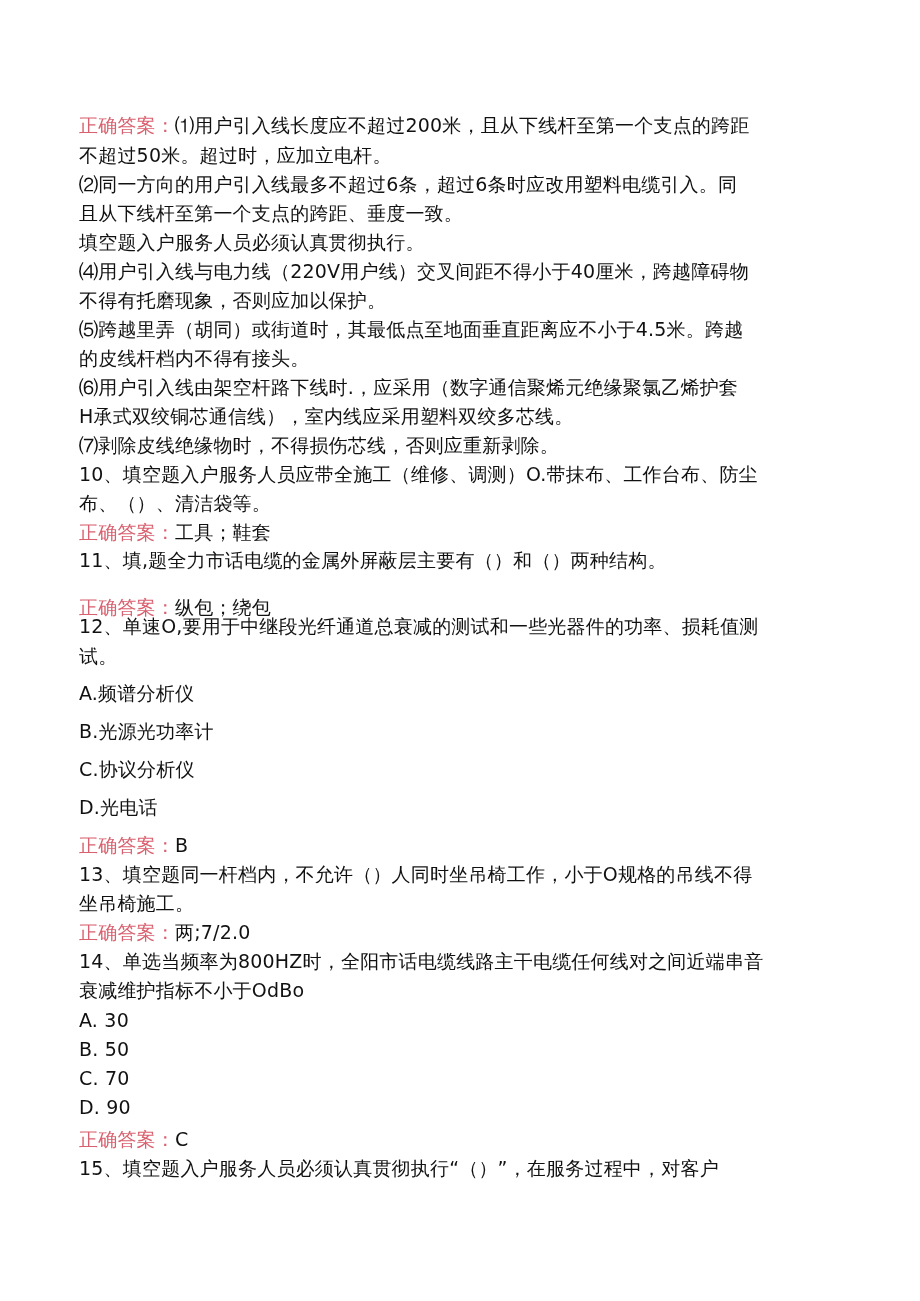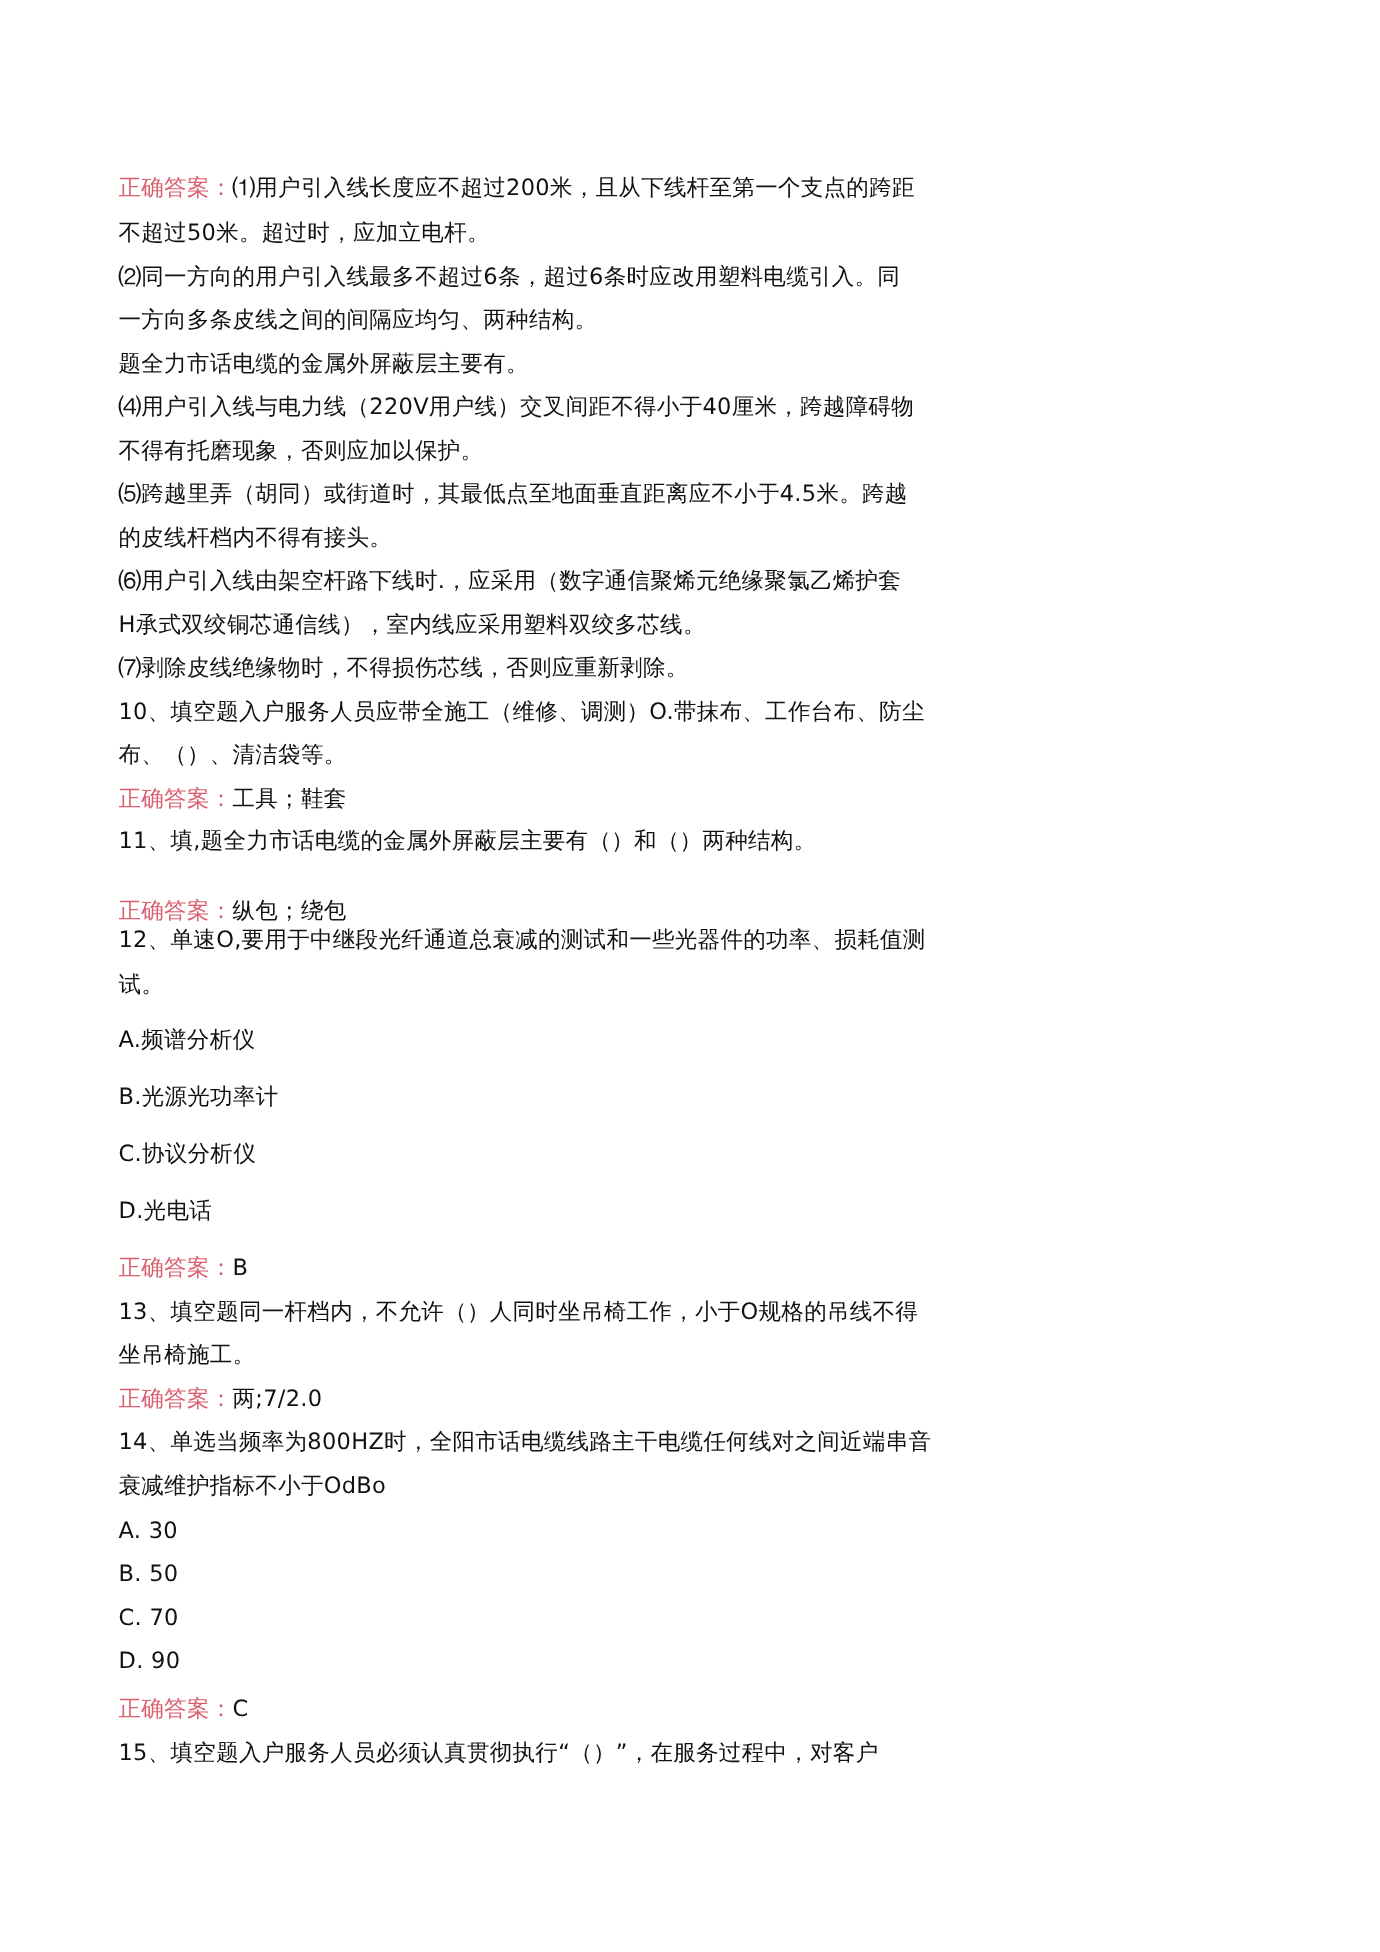--- a/index.html
+++ b/index.html
@@ -1,30 +1,30 @@
 <!DOCTYPE html>
 <html><head>
 <meta charset="utf-8">
 <style>
   html, body { margin: 0; padding: 0; background: #ffffff; }
   body { width: 920px; height: 1301px; position: relative; overflow: hidden;
          font-family: "DejaVu Sans", "Liberation Sans", sans-serif; color: #111; }
   .page { position: absolute; left: 0; top: 0; width: 920px; height: 1301px; }
-  .line { position: absolute; left: 79px; font-size: 15px; line-height: 24px; white-space: nowrap; letter-spacing: 0.2px; }
+  .line { position: absolute; left: 79px; font-size: 19px; line-height: 24px; white-space: nowrap; letter-spacing: 0.2px; }
   .label { color: #d9606e; }
 </style>
 </head>
 <body>
 
 <div class="page" id="page">
     <div class="line" style="top: 113px;"><span class="label">正确答案：</span><span>⑴用户引入线长度应不超过200米，且从下线杆至第一个支点的跨距</span></div>
     <div class="line" style="top: 143px;"><span>不超过50米。超过时，应加立电杆。</span></div>
     <div class="line" style="top: 172px;"><span>⑵同一方向的用户引入线最多不超过6条，超过6条时应改用塑料电缆引入。同</span></div>
-    <div class="line" style="top: 201px;"><span>一方向多条皮线之间的间隔应均匀、两种结构。</span></div>
-    <div class="line" style="top: 230px;"><span>题全力市话电缆的金属外屏蔽层主要有。</span></div>
+    <div class="line" style="top: 201px;"><span>且从下线杆至第一个支点的跨距、垂度一致。</span></div>
+    <div class="line" style="top: 230px;"><span>填空题入户服务人员必须认真贯彻执行。</span></div>
     <div class="line" style="top: 259px;"><span>⑷用户引入线与电力线（220V用户线）交叉间距不得小于40厘米，跨越障碍物</span></div>
     <div class="line" style="top: 288px;"><span>不得有托磨现象，否则应加以保护。</span></div>
     <div class="line" style="top: 317px;"><span>⑸跨越里弄（胡同）或街道时，其最低点至地面垂直距离应不小于4.5米。跨越</span></div>
     <div class="line" style="top: 346px;"><span>的皮线杆档内不得有接头。</span></div>
     <div class="line" style="top: 375px;"><span>⑹用户引入线由架空杆路下线时.，应采用（数字通信聚烯元绝缘聚氯乙烯护套</span></div>
     <div class="line" style="top: 404px;"><span>H承式双绞铜芯通信线），室内线应采用塑料双绞多芯线。</span></div>
     <div class="line" style="top: 433px; text-align: center;"><span>⑺剥除皮线绝缘物时，不得损伤芯线，否则应重新剥除。</span></div>
     <div class="line" style="top: 462px;"><span>10、填空题入户服务人员应带全施工（维修、调测）O.带抹布、工作台布、防尘</span></div>
     <div class="line" style="top: 491px;"><span>布、（）、清洁袋等。</span></div>
     <div class="line" style="top: 520px;"><span class="label">正确答案：</span><span>工具；鞋套</span></div>

